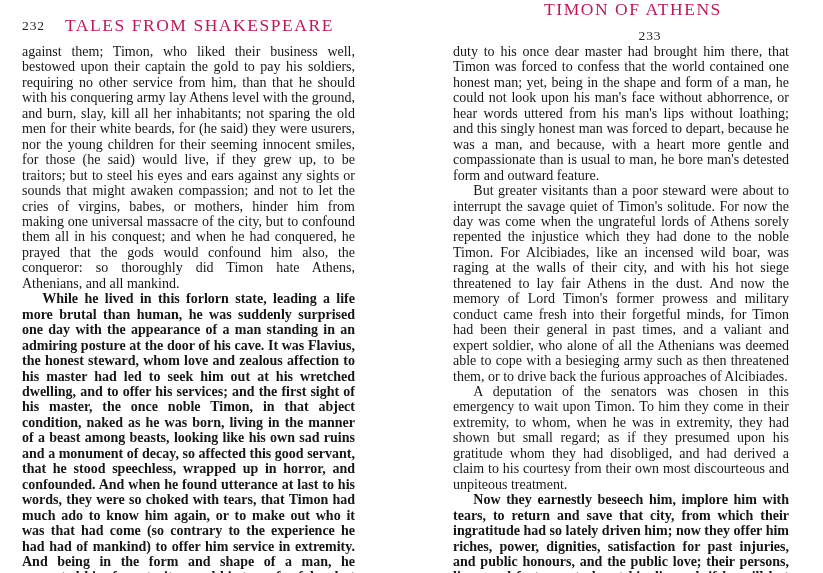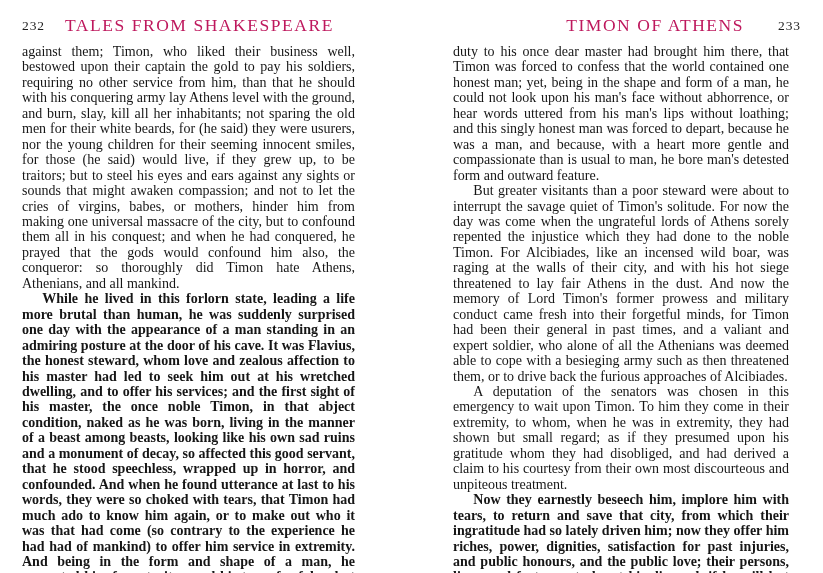--- a/index.html
+++ b/index.html
@@ -33,38 +33,39 @@
     align-items: center;
   }
   .running-head.verso {
     left: 22px;
     width: 333px;
   }
   .running-head.recto {
     left: 465px;
     width: 336px;
     justify-content: flex-end;
+    flex-direction: column;
   }
   .head-title {
     font-family: "Liberation Serif", "DejaVu Serif", serif;
     font-size: 17.5px;
     letter-spacing: 1.55px;
     font-weight: 400;
     white-space: nowrap;
     color: #be185d;
   }
   .folio {
     font-family: "Liberation Serif", "DejaVu Serif", serif;
     font-size: 13.5px;
     letter-spacing: 0.9px;
     color: #1c1c1c;
     white-space: nowrap;
   }
   .running-head.verso .folio { margin-right: 20px; position: relative; top: 1px; }
-  .running-head.recto .folio { margin-left: 34px; position: relative; top: 1px; }
+  .running-head.recto .folio { margin-left: 34px; position: relative; top: 8px; }
 
   
   .column {
     position: absolute;
     top: 44px;
     font-size: 14px;
     line-height: 15.45px;
     text-align: justify;
     text-justify: inter-word;
     color: #161616;

